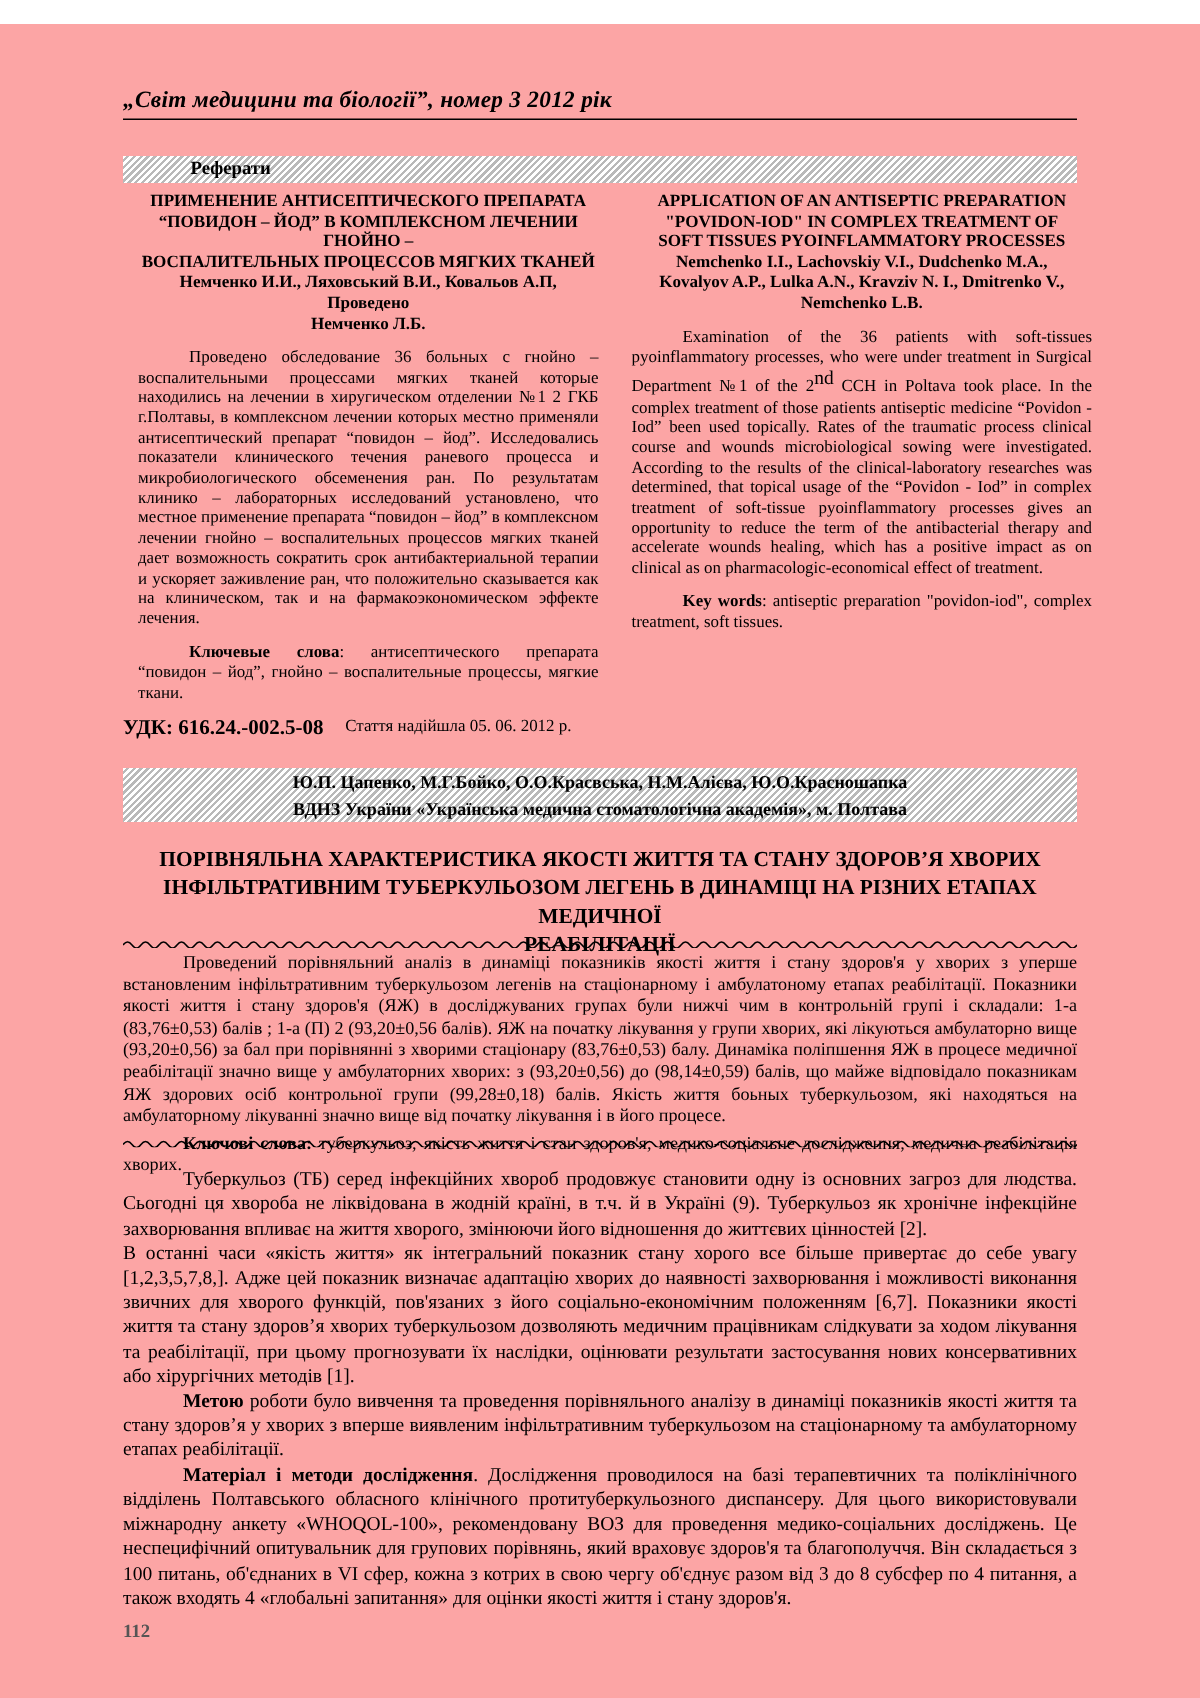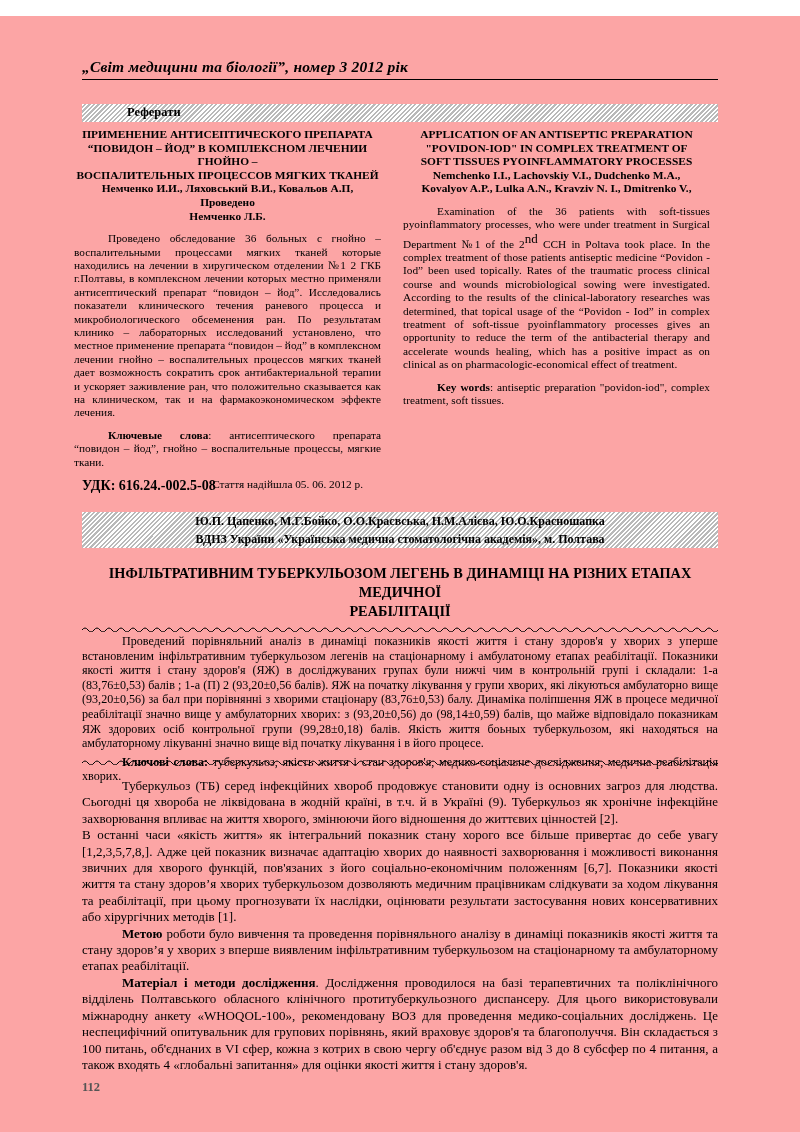--- a/index.html
+++ b/index.html
@@ -81,21 +81,21 @@
     left: 82px;
     width: 636px;
     height: 7px;
     overflow: hidden;
   }
   .wave svg { display: block; }
 
   
   .abs-wrap {
     position: absolute;
-    left: 74px;
+    left: 92px;
     top: 112px;
     width: 636px;
     display: flex;
     gap: 22px;
   }
   .abs-col { width: 307px; }
   .abs-title {
     font-weight: bold;
     font-size: 11.4px;
     line-height: 13.6px;
@@ -224,33 +224,35 @@
       <p class="abs-kw"><b>Ключевые слова</b><span>: антисептического препарата “повидон – йод”, гнойно – воспалительные процессы, мягкие ткани.</span></p>
       <p class="abs-received">Стаття надійшла  05. 06. 2012 р.</p>
     </div>
 
     <div class="abs-col">
       <div class="abs-title">APPLICATION OF AN ANTISEPTIC PREPARATION</div>
       <div class="abs-title">"POVIDON-IOD" IN COMPLEX TREATMENT OF</div>
       <div class="abs-title">SOFT TISSUES PYOINFLAMMATORY PROCESSES</div>
       <div class="abs-authors">Nemchenko I.I., Lachovskiy V.I., Dudchenko M.A.,</div>
       <div class="abs-authors">Kovalyov A.P., Lulka A.N., Kravziv N. I., Dmitrenko V.,</div>
+      <div class="abs-authors">Nemchenko L.B.</div>
       <p class="abs-body"><span>Examination of the 36 patients with soft-tissues pyoinflammatory processes, who were under treatment in Surgical Department №1 of the 2</span><sup>nd</sup><span> CCH in Poltava took place. In the complex treatment of those patients antiseptic medicine “Povidon - Iod” been used topically. Rates of the traumatic process clinical course and wounds microbiological sowing were investigated. According to the results of the clinical-laboratory researches was determined, that topical usage of the “Povidon - Iod” in complex treatment of soft-tissue pyoinflammatory processes gives an opportunity to reduce the term of the antibacterial therapy and accelerate wounds healing, which has a positive impact as on clinical as on pharmacologic-economical effect of treatment.</span></p>
       <p class="abs-kw"><b>Key words</b><span>: antiseptic preparation "povidon-iod", complex treatment, soft tissues.</span></p>
     </div>
   </div>
 
   <div class="udc">УДК: 616.24.-002.5-08</div>
 
   <div class="band" id="band-authors">
     <div class="auth-line">Ю.П. Цапенко, М.Г.Бойко, О.О.Красвська, Н.М.Алієва, Ю.О.Красношапка</div>
     <div class="auth-line">ВДНЗ України «Українська медична стоматологічна академія», м. Полтава</div>
   </div>
 
   <div class="art-title">
+    <div>ПОРІВНЯЛЬНА ХАРАКТЕРИСТИКА ЯКОСТІ ЖИТТЯ ТА СТАНУ ЗДОРОВ’Я ХВОРИХ</div>
     <div>ІНФІЛЬТРАТИВНИМ ТУБЕРКУЛЬОЗОМ ЛЕГЕНЬ В ДИНАМІЦІ НА РІЗНИХ ЕТАПАХ МЕДИЧНОЇ</div>
     <div>РЕАБІЛІТАЦІЇ</div>
   </div>
 
   <div class="wave" style="top:609px;">
     <svg width="636" height="7" viewBox="0 0 636 7" preserveAspectRatio="none">
       <path d="M0,5 Q3,1 6,5 T12,5 T18,5 T24,5 T30,5 T36,5 T42,5 T48,5 T54,5 T60,5 T66,5 T72,5 T78,5 T84,5 T90,5 T96,5 T102,5 T108,5 T114,5 T120,5 T126,5 T132,5 T138,5 T144,5 T150,5 T156,5 T162,5 T168,5 T174,5 T180,5 T186,5 T192,5 T198,5 T204,5 T210,5 T216,5 T222,5 T228,5 T234,5 T240,5 T246,5 T252,5 T258,5 T264,5 T270,5 T276,5 T282,5 T288,5 T294,5 T300,5 T306,5 T312,5 T318,5 T324,5 T330,5 T336,5 T342,5 T348,5 T354,5 T360,5 T366,5 T372,5 T378,5 T384,5 T390,5 T396,5 T402,5 T408,5 T414,5 T420,5 T426,5 T432,5 T438,5 T444,5 T450,5 T456,5 T462,5 T468,5 T474,5 T480,5 T486,5 T492,5 T498,5 T504,5 T510,5 T516,5 T522,5 T528,5 T534,5 T540,5 T546,5 T552,5 T558,5 T564,5 T570,5 T576,5 T582,5 T588,5 T594,5 T600,5 T606,5 T612,5 T618,5 T624,5 T630,5 T636,5" fill="none" stroke="#000" stroke-width="1"></path>
     </svg>
   </div>
 

